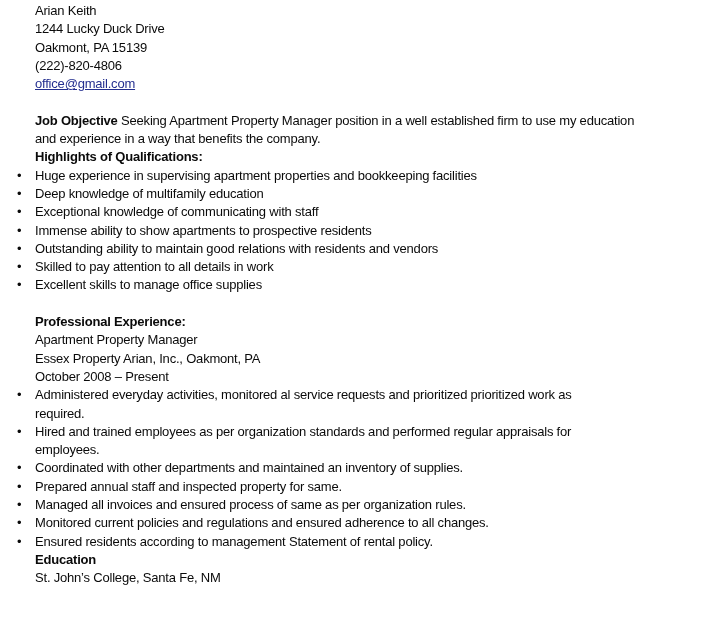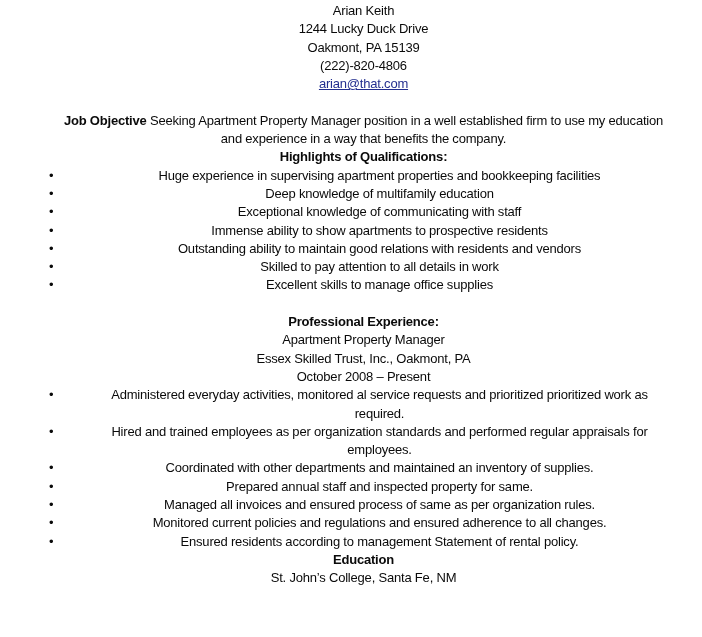--- a/index.html
+++ b/index.html
@@ -10,48 +10,48 @@
     box-sizing: border-box;
     padding: 2px 10px 0 35px;
     overflow: hidden;
     background: #ffffff;
     font-family: "Liberation Sans", sans-serif;
     font-size: 13px;
     line-height: 18.3px;
     letter-spacing: -0.2px;
     color: #0a0a0a;
   }
-  .line { height: 18.3px; white-space: nowrap; text-align: center; }
+  .line { height: 18.3px; white-space: nowrap; }
   .blank { height: 18.3px; }
   .bold, b { font-weight: 700; }
   a.email-link {
     color: #232e8f;
     text-decoration: underline;
     cursor: pointer;
   }
   ul.blist { margin: 0; padding: 0; list-style: none; }
-  ul.blist > li { position: relative; margin-left: 32px; }
+  ul.blist > li { position: relative; }
   ul.blist > li::before {
     content: "\2022";
     position: absolute;
     left: -18px;
     top: 0;
     line-height: 18.3px;
   }
 </style>
 </head>
 <body>
 
 <div class="page">
 
   <div class="line">Arian Keith</div>
   <div class="line">1244 Lucky Duck Drive</div>
   <div class="line">Oakmont, PA 15139</div>
   <div class="line">(222)-820-4806</div>
-  <div class="line"><a class="email-link" href="#">arian@that.com</a></div>
+  <div class="line"><a class="email-link" href="#">office@gmail.com</a></div>
 
   <div class="line blank"></div>
 
   <div class="line"><b>Job Objective</b><span> Seeking Apartment Property Manager position in a well established firm to use my education</span></div>
   <div class="line">and experience in a way that benefits the company.</div>
 
   <div class="line bold">Highlights of Qualifications:</div>
   <ul class="blist">
     <li>
         <div class="line">Huge experience in supervising apartment properties and bookkeeping facilities</div>
@@ -73,21 +73,21 @@
       </li>
     <li>
         <div class="line">Excellent skills to manage office supplies</div>
       </li>
   </ul>
 
   <div class="line blank"></div>
 
   <div class="line bold">Professional Experience:</div>
   <div class="line">Apartment Property Manager</div>
-  <div class="line">Essex Skilled Trust, Inc., Oakmont, PA</div>
+  <div class="line">Essex Property Arian, Inc., Oakmont, PA</div>
   <div class="line">October 2008 – Present</div>
   <ul class="blist">
     <li>
       <div class="line">Administered everyday activities, monitored al service requests and prioritized prioritized work as</div>
       <div class="line">required.</div>
     </li>
     <li>
       <div class="line">Hired and trained employees as per organization standards and performed regular appraisals for</div>
       <div class="line">employees.</div>
     </li>

